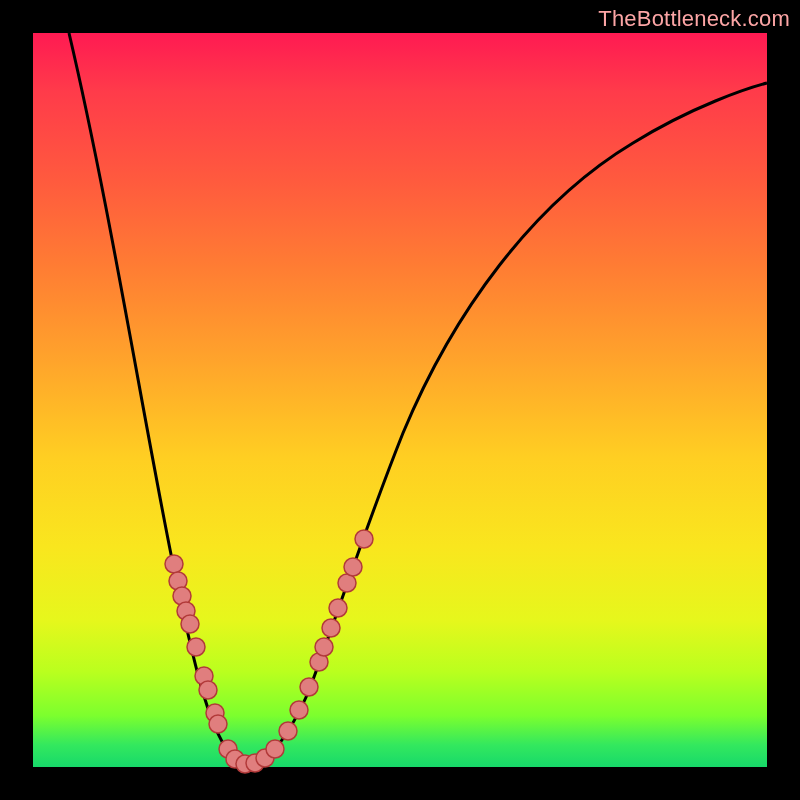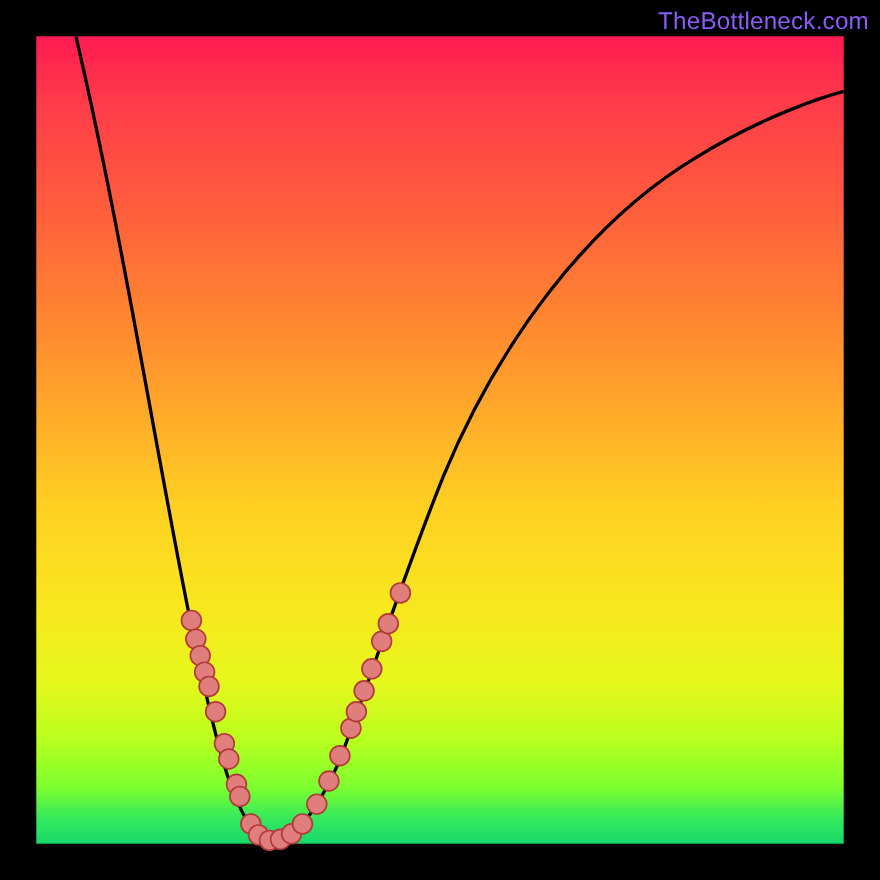--- a/index.html
+++ b/index.html
@@ -39,21 +39,21 @@
       #baff1e 87%,
       #7cff2e 93%,
       #33e85e 97%,
       #17d96a 100%
     );
   }
   .watermark {
     position: absolute;
     top: 6px;
     right: 10px;
-    color: #8b5cf6;
+    color: #fca5a5;
     font-size: 22px;
     font-weight: 400;
     letter-spacing: 0.2px;
     user-select: none;
   }
   svg.curves {
     position: absolute;
     left: 0;
     top: 0;
     width: 734px;

